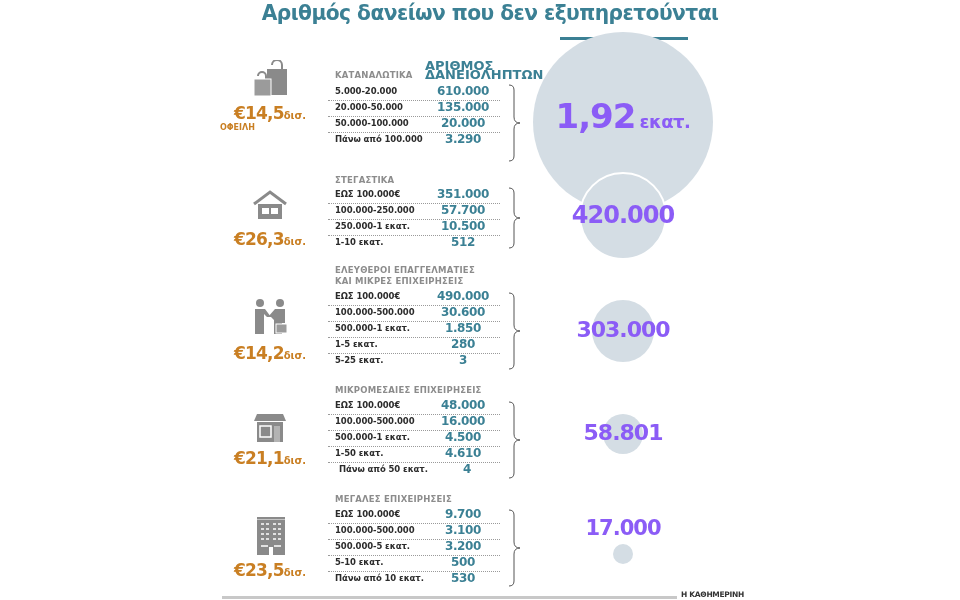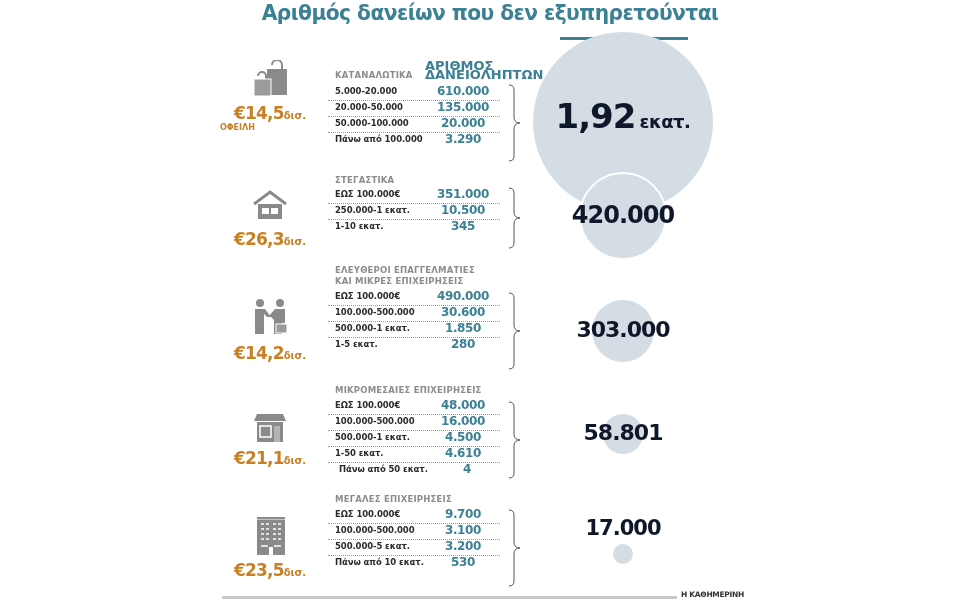--- a/index.html
+++ b/index.html
@@ -13,21 +13,21 @@
   .row:last-child { border-bottom:none; }
   .row .lbl { position:absolute; left:7px; top:1px; font-size:8.5px; font-weight:bold; color:#2b2b2b; white-space:nowrap; letter-spacing:-0.1px; }
   .row .val { position:absolute; left:100px; width:70px; text-align:center; top:-1px; font-size:12px; font-weight:bold; color:#3b8094; letter-spacing:-0.4px; }
   .rows { position:absolute; left:328px; width:172px; }
   .brace { left:508px; }
   .debt { width:100px; left:220px; text-align:center; font-weight:bold; color:#c97f23; white-space:nowrap; }
   .debt .big { font-size:17px; letter-spacing:-0.8px; }
   .debt .small { font-size:10px; }
   .debt-sub { left:220px; width:100px; font-size:8px; font-weight:bold; color:#c97f23; }
   .circle { border-radius:50%; background:#d4dde4; }
-  .circle-label { text-align:center; font-weight:bold; color:#0f172a; letter-spacing:-1px; white-space:nowrap; }
+  .circle-label { text-align:center; font-weight:bold; color:#8b5cf6; letter-spacing:-1px; white-space:nowrap; }
   .footer-line { left:222px; top:596px; width:455px; height:3px; background:#c8c8c8; }
   .footer-text { left:681px; top:590px; font-size:7.5px; font-weight:bold; color:#333; letter-spacing:-0.3px; }
   .icon { fill:#8a8a8a; }
 </style>
 </head>
 <body>
 
 <div class="abs title">Αριθμός δανείων που δεν εξυπηρετούνται</div>
 <div class="abs title-line"></div>
 <div class="abs" style="left:612px;top:36px;">
@@ -104,26 +104,30 @@
 <div class="abs debt" style="top:229px;">
   <span class="big">€26,3</span><span class="small">δισ.</span>
 </div>
 <div class="abs section-head" style="top:175px;">ΣΤΕΓΑΣΤΙΚΑ</div>
 <div class="rows" style="top:188px;">
   <div class="row" style="position:relative;left:0;">
       <span class="lbl">ΕΩΣ 100.000€</span>
       <span class="val">351.000</span>
     </div>
   <div class="row" style="position:relative;left:0;">
+      <span class="lbl">100.000-250.000</span>
+      <span class="val">57.700</span>
+    </div>
+  <div class="row" style="position:relative;left:0;">
       <span class="lbl">250.000-1 εκατ.</span>
       <span class="val">10.500</span>
     </div>
   <div class="row" style="position:relative;left:0;">
       <span class="lbl">1-10 εκατ.</span>
-      <span class="val">345</span>
+      <span class="val">512</span>
     </div>
 </div>
 <div class="abs brace" style="top:187px;">
   <svg width="16" height="62" viewBox="0 0 16 62">
       <path d="M1 1 Q6 1 6 6 V25 Q6 31 12 31 Q6 31 6 37 V56 Q6 61 1 61" fill="none" stroke="#555" stroke-width="1"></path>
     </svg>
 </div>
 
 <div class="abs" style="left:251px;top:298px;">
   <svg width="40" height="38" viewBox="0 0 40 38">
@@ -150,20 +154,24 @@
       <span class="lbl">100.000-500.000</span>
       <span class="val">30.600</span>
     </div>
   <div class="row" style="position:relative;left:0;">
       <span class="lbl">500.000-1 εκατ.</span>
       <span class="val">1.850</span>
     </div>
   <div class="row" style="position:relative;left:0;">
       <span class="lbl">1-5 εκατ.</span>
       <span class="val">280</span>
+    </div>
+  <div class="row" style="position:relative;left:0;">
+      <span class="lbl">5-25 εκατ.</span>
+      <span class="val">3</span>
     </div>
 </div>
 <div class="abs brace" style="top:292px;">
   <svg width="16" height="78" viewBox="0 0 16 78">
       <path d="M1 1 Q6 1 6 6 V33 Q6 39 12 39 Q6 39 6 45 V72 Q6 77 1 77" fill="none" stroke="#555" stroke-width="1"></path>
     </svg>
 </div>
 
 <div class="abs" style="left:254px;top:412px;">
   <svg width="32" height="32" viewBox="0 0 32 32">
@@ -243,20 +251,24 @@
     </div>
   <div class="row" style="position:relative;left:0;">
       <span class="lbl">100.000-500.000</span>
       <span class="val">3.100</span>
     </div>
   <div class="row" style="position:relative;left:0;">
       <span class="lbl">500.000-5 εκατ.</span>
       <span class="val">3.200</span>
     </div>
   <div class="row" style="position:relative;left:0;">
+      <span class="lbl">5-10 εκατ.</span>
+      <span class="val">500</span>
+    </div>
+  <div class="row" style="position:relative;left:0;">
       <span class="lbl">Πάνω από 10 εκατ.</span>
       <span class="val">530</span>
     </div>
 </div>
 <div class="abs brace" style="top:509px;">
   <svg width="16" height="78" viewBox="0 0 16 78">
       <path d="M1 1 Q6 1 6 6 V33 Q6 39 12 39 Q6 39 6 45 V72 Q6 77 1 77" fill="none" stroke="#555" stroke-width="1"></path>
     </svg>
 </div>
 

